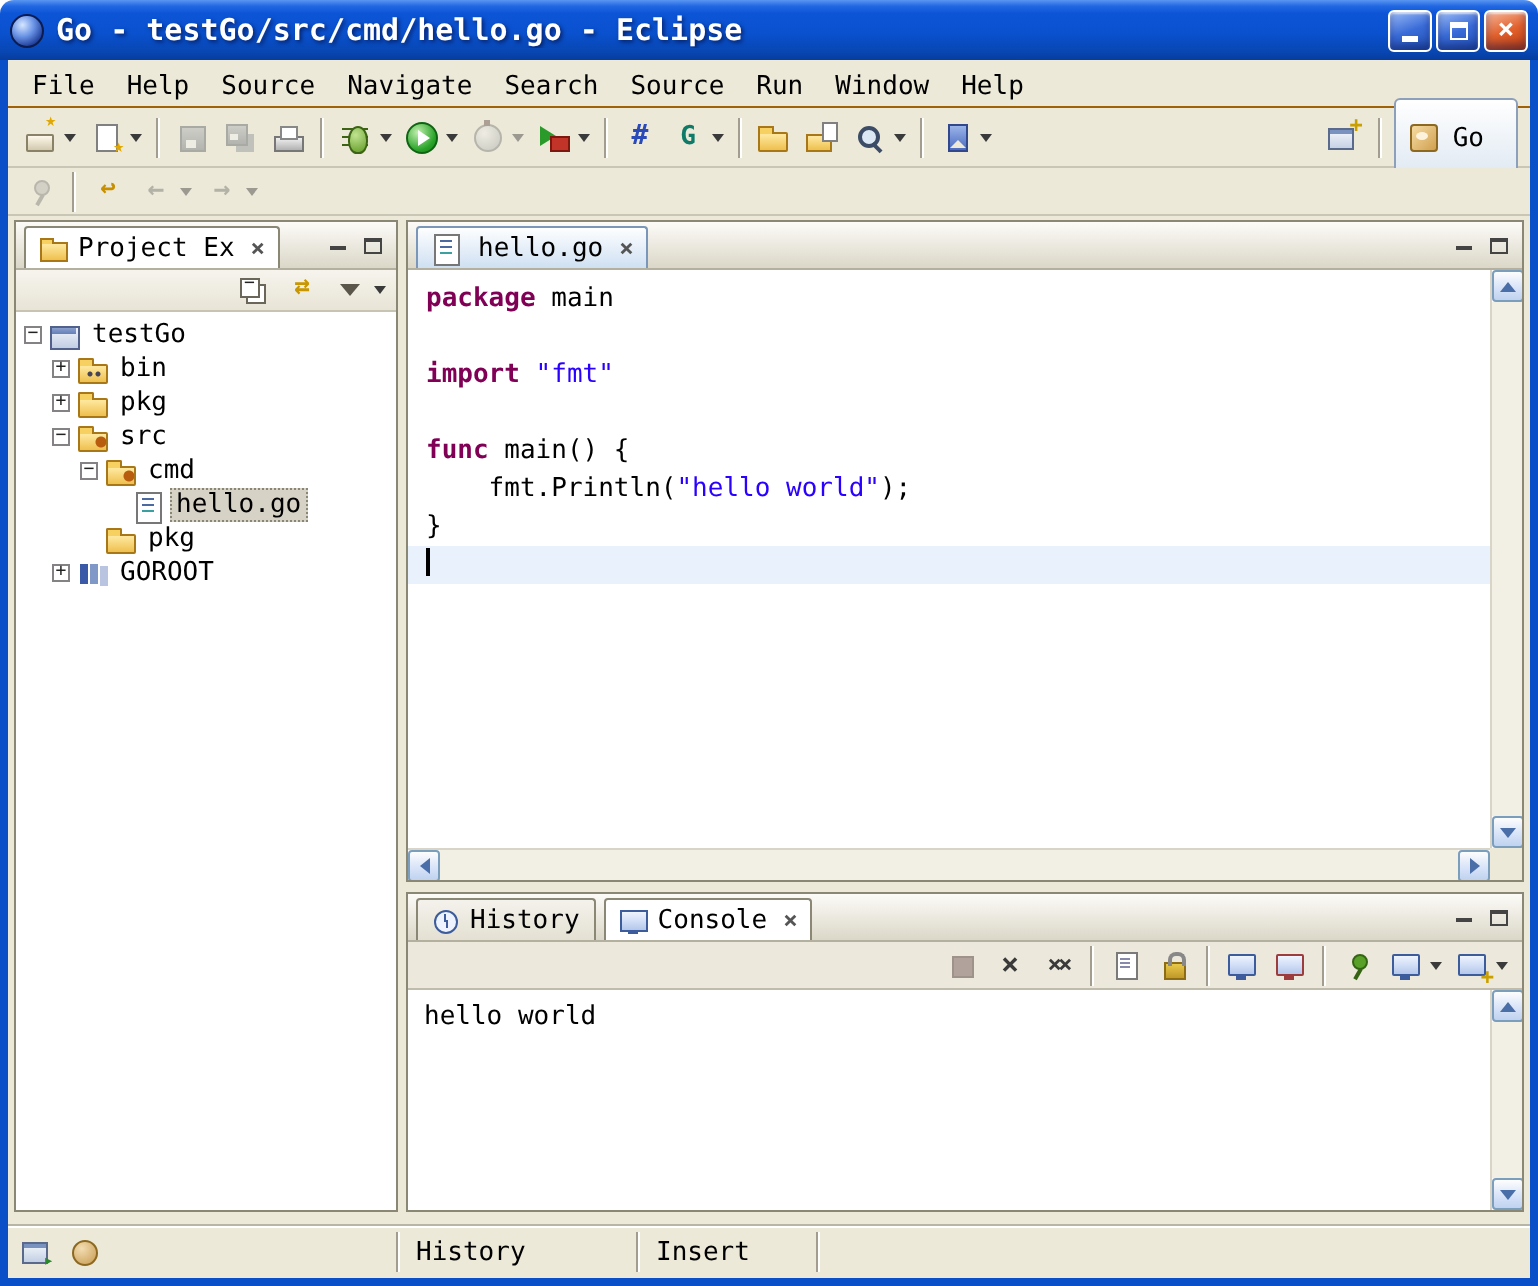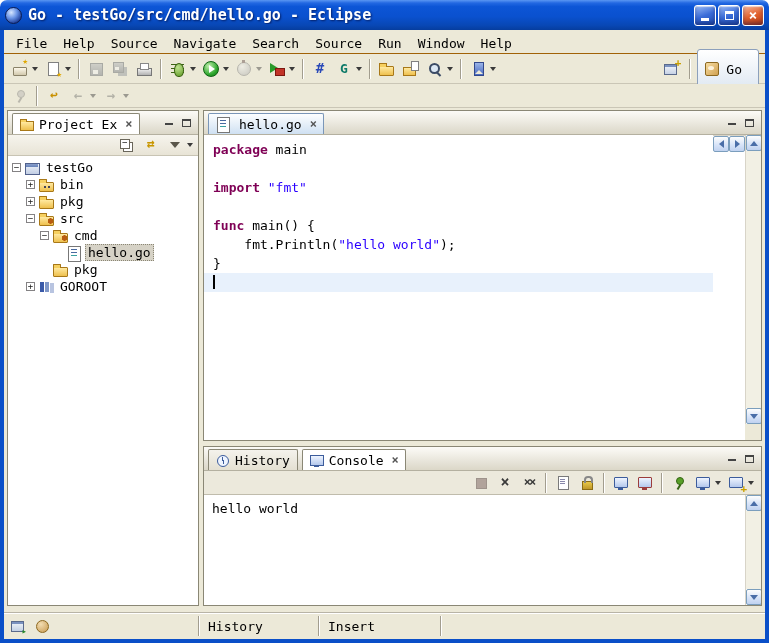--- a/index.html
+++ b/index.html
@@ -152,21 +152,21 @@
   .t-ico.folder-src::before,.t-ico.folder-cmd::before{
     background:radial-gradient(circle at 10.5px 4px,#b85c10 0 2.5px,transparent 3px),linear-gradient(#ffe9a0,#eec04e)}
   .t-ico.folder-bin::before{
     background:radial-gradient(circle at 5px 4px,#445 0 1px,transparent 1.5px),radial-gradient(circle at 9px 4px,#445 0 1px,transparent 1.5px),linear-gradient(#ffe9a0,#eec04e)}
   .t-ico.go-file::before{content:"";position:absolute;left:2px;top:1px;width:11px;height:14px;background:#fff;border:1px solid #777}
   .t-ico.go-file::after{content:"";position:absolute;left:5px;top:4px;width:6px;height:1px;background:#4a6aa0;box-shadow:0 3px 0 #4a6aa0,0 6px 0 #3aa0a0}
   .t-ico.goroot::before{content:"";position:absolute;left:2px;top:3px;width:4px;height:10px;background:#3a5aa8;box-shadow:5px 0 0 #8098c8,10px 1px 0 #b8c4e0}
 
   
   .editor-body{flex:1;min-height:0;display:flex}
-  .code-wrap{flex:1;min-width:0;display:flex;flex-direction:row}
+  .code-wrap{flex:1;min-width:0;display:flex;flex-direction:column}
   .code-area{flex:1;background:#fff;padding-top:5px;overflow:hidden;cursor:text}
   .code-line{height:19px;line-height:19px;padding-left:9px;white-space:pre}
   .code-line.current{background:var(--curline,#E8F1FC)}
   .cursor{display:inline-block;width:2px;height:14px;background:#000;vertical-align:-2px}
   .tok-kw{color:var(--kw,#7F0055);font-weight:bold}
   .tok-str{color:var(--str,#2A00FF)}
   .tok-pl{color:#000}
   .vcol{width:16px;flex:none;display:flex;flex-direction:column}
   .vcol .vscroll{flex:1}
 
@@ -186,21 +186,21 @@
   .console-status{flex:none;height:20px;line-height:20px;padding-left:8px;background:#f4f2ea;white-space:nowrap;overflow:hidden}
   .console-toolbar{flex:none;height:24px;display:flex;justify-content:flex-end;align-items:center;background:#ece9dc;border-bottom:1px solid #c0bcac;padding-right:4px}
   .console-body{flex:1;min-height:0;display:flex;background:#fff}
   .console-output{flex:1;padding:6px 0 0 8px;white-space:pre}
 
   
   .statusbar{height:27px;flex:none;display:flex;align-items:stretch;background:#ECE9D8;border-top:1px solid #b8b4a6;box-shadow:inset 0 1px 0 #fff}
   .sb-cell{display:flex;align-items:center;padding:0 8px}
   .sb-icons{width:194px;gap:8px;padding-left:6px}
   .sb-writable{width:118px}
-  .sb-insert{width:120px}
+  .sb-insert{width:88px}
   .sb-rest{flex:1}
   .sb-sep{width:2px;margin:3px 0;border-left:1px solid #a29d8e;border-right:1px solid #fff}
   .sicon{width:16px;height:16px;position:relative;display:inline-block;flex:none}
   .sicon.show-view::before{content:"";position:absolute;left:1px;top:3px;width:11px;height:9px;background:linear-gradient(#f2f6fa,#c2d0e4);border:1px solid #5a6a8c;box-shadow:inset 0 2px 0 #7a92c0}
   .sicon.show-view::after{content:"▸";position:absolute;right:-1px;bottom:-2px;font-size:9px;color:#2a8a2a}
   .sicon.go-st::before{content:"";position:absolute;left:2px;top:2px;width:11px;height:11px;border-radius:50%;background:radial-gradient(circle at 35% 30%,#f2ddb2,#c89a50);border:1px solid #8c6820}
 </style>
 </head>
 <body>
 

